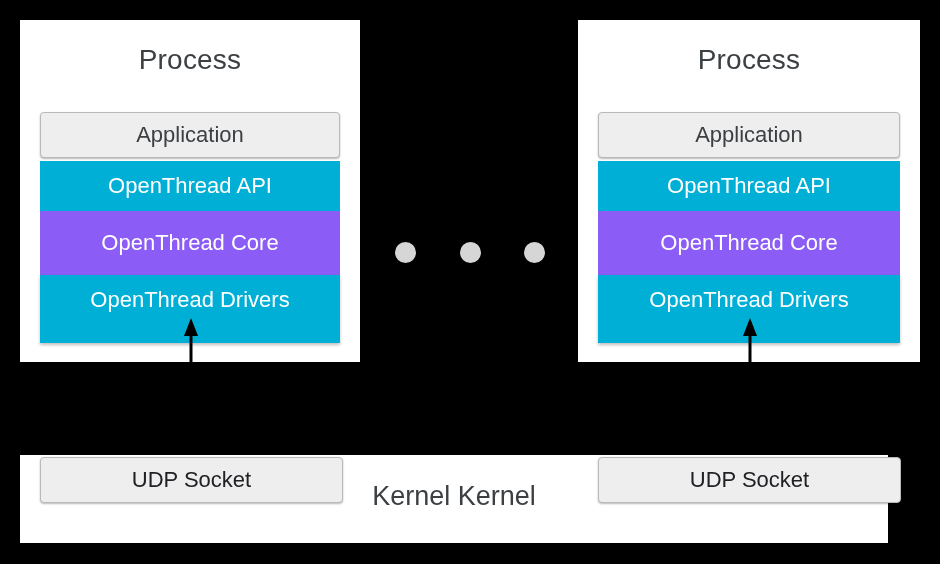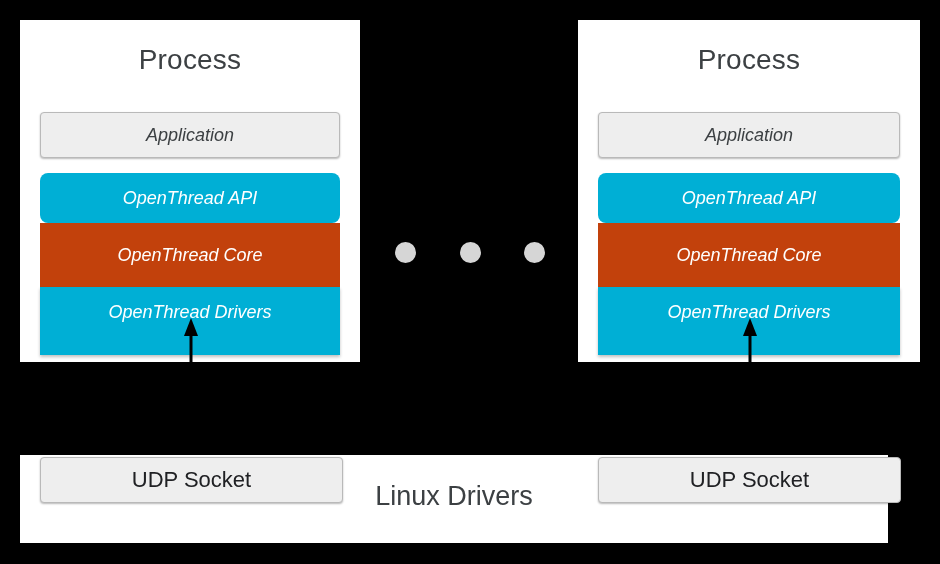--- a/index.html
+++ b/index.html
@@ -44,45 +44,44 @@
     position: absolute;
     left: 20px;
     right: 20px;
     top: 92px;
   }
 
   .layer {
     height: 48px;
     line-height: 48px;
     text-align: center;
-    font-size: 18px;
+    font-size: 22px;
     box-sizing: border-box;
     white-space: nowrap;
-    font-style: italic;
   }
   .layer-app {
     background: #eeeeee;
     border: 1px solid #b9b9b9;
     border-radius: 4px;
     color: #3c4043;
     height: 46px;
     line-height: 44px;
     box-shadow: 0 1px 2px rgba(0,0,0,0.28);
   }
   .layer-api, .layer-drivers {
     background: #00afd5;
     color: #ffffff;
   }
   .layer-core {
-    background: #c2410c;
+    background: #8b5cf6;
     color: #ffffff;
     height: 64px;
     line-height: 64px;
   }
-  .layer-api { height: 50px; line-height: 50px; margin-top: 15px; border-radius: 8px; }
+  .layer-api { height: 50px; line-height: 50px; margin-top: 3px; }
   .layer-drivers {
     height: 68px; line-height: 50px;
     box-shadow: 0 2px 3px rgba(0,0,0,0.25);
   }
 
   
   .arrow-up {
     position: absolute;
     width: 16px;
     height: 46px;
@@ -182,16 +181,16 @@
     <polygon points="8,0 15,18 1,18" fill="#000000"></polygon>
   </svg>
   <svg class="arrow-up" id="arrow-right" viewBox="0 0 16 46">
     <line x1="8" y1="46" x2="8" y2="12" stroke="#000000" stroke-width="3"></line>
     <polygon points="8,0 15,18 1,18" fill="#000000"></polygon>
   </svg>
 
   <div id="kernel-bar">
     <div class="udp-box" id="udp-left">UDP Socket</div>
     <div class="udp-box" id="udp-right">UDP Socket</div>
-    <div id="kernel-label">Linux Drivers</div>
+    <div id="kernel-label">Kernel Kernel</div>
   </div>
 
 </div>
 
 </body></html>

